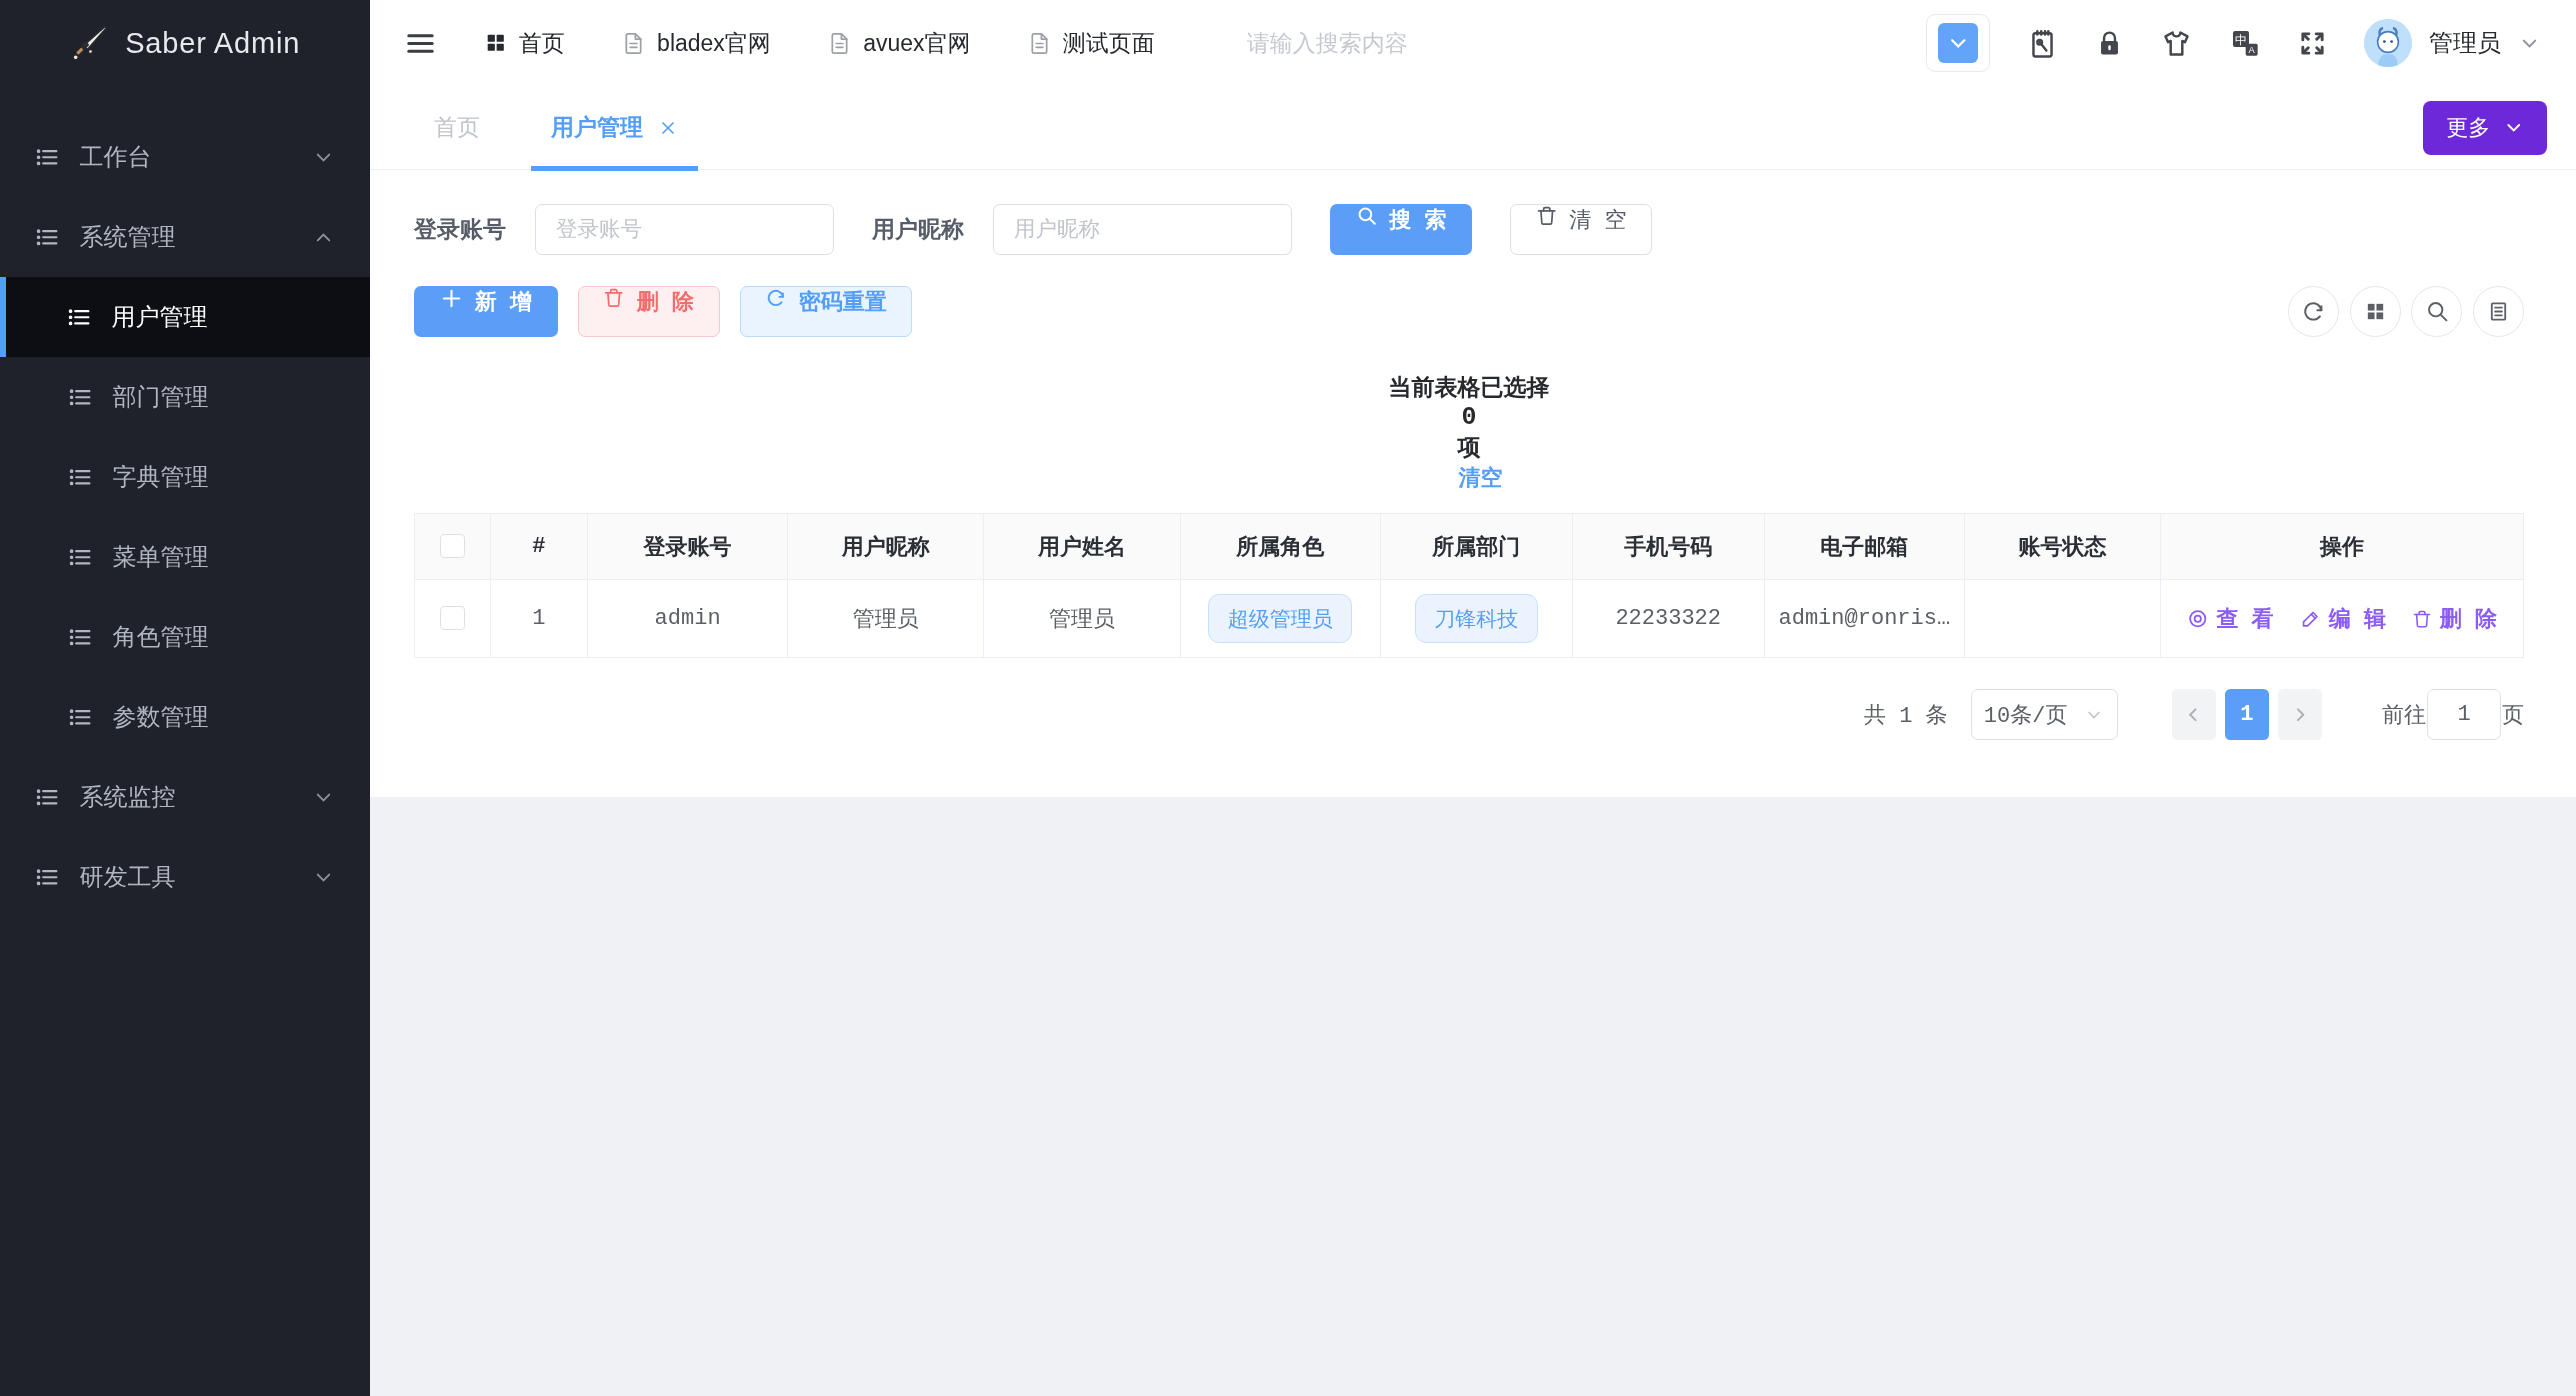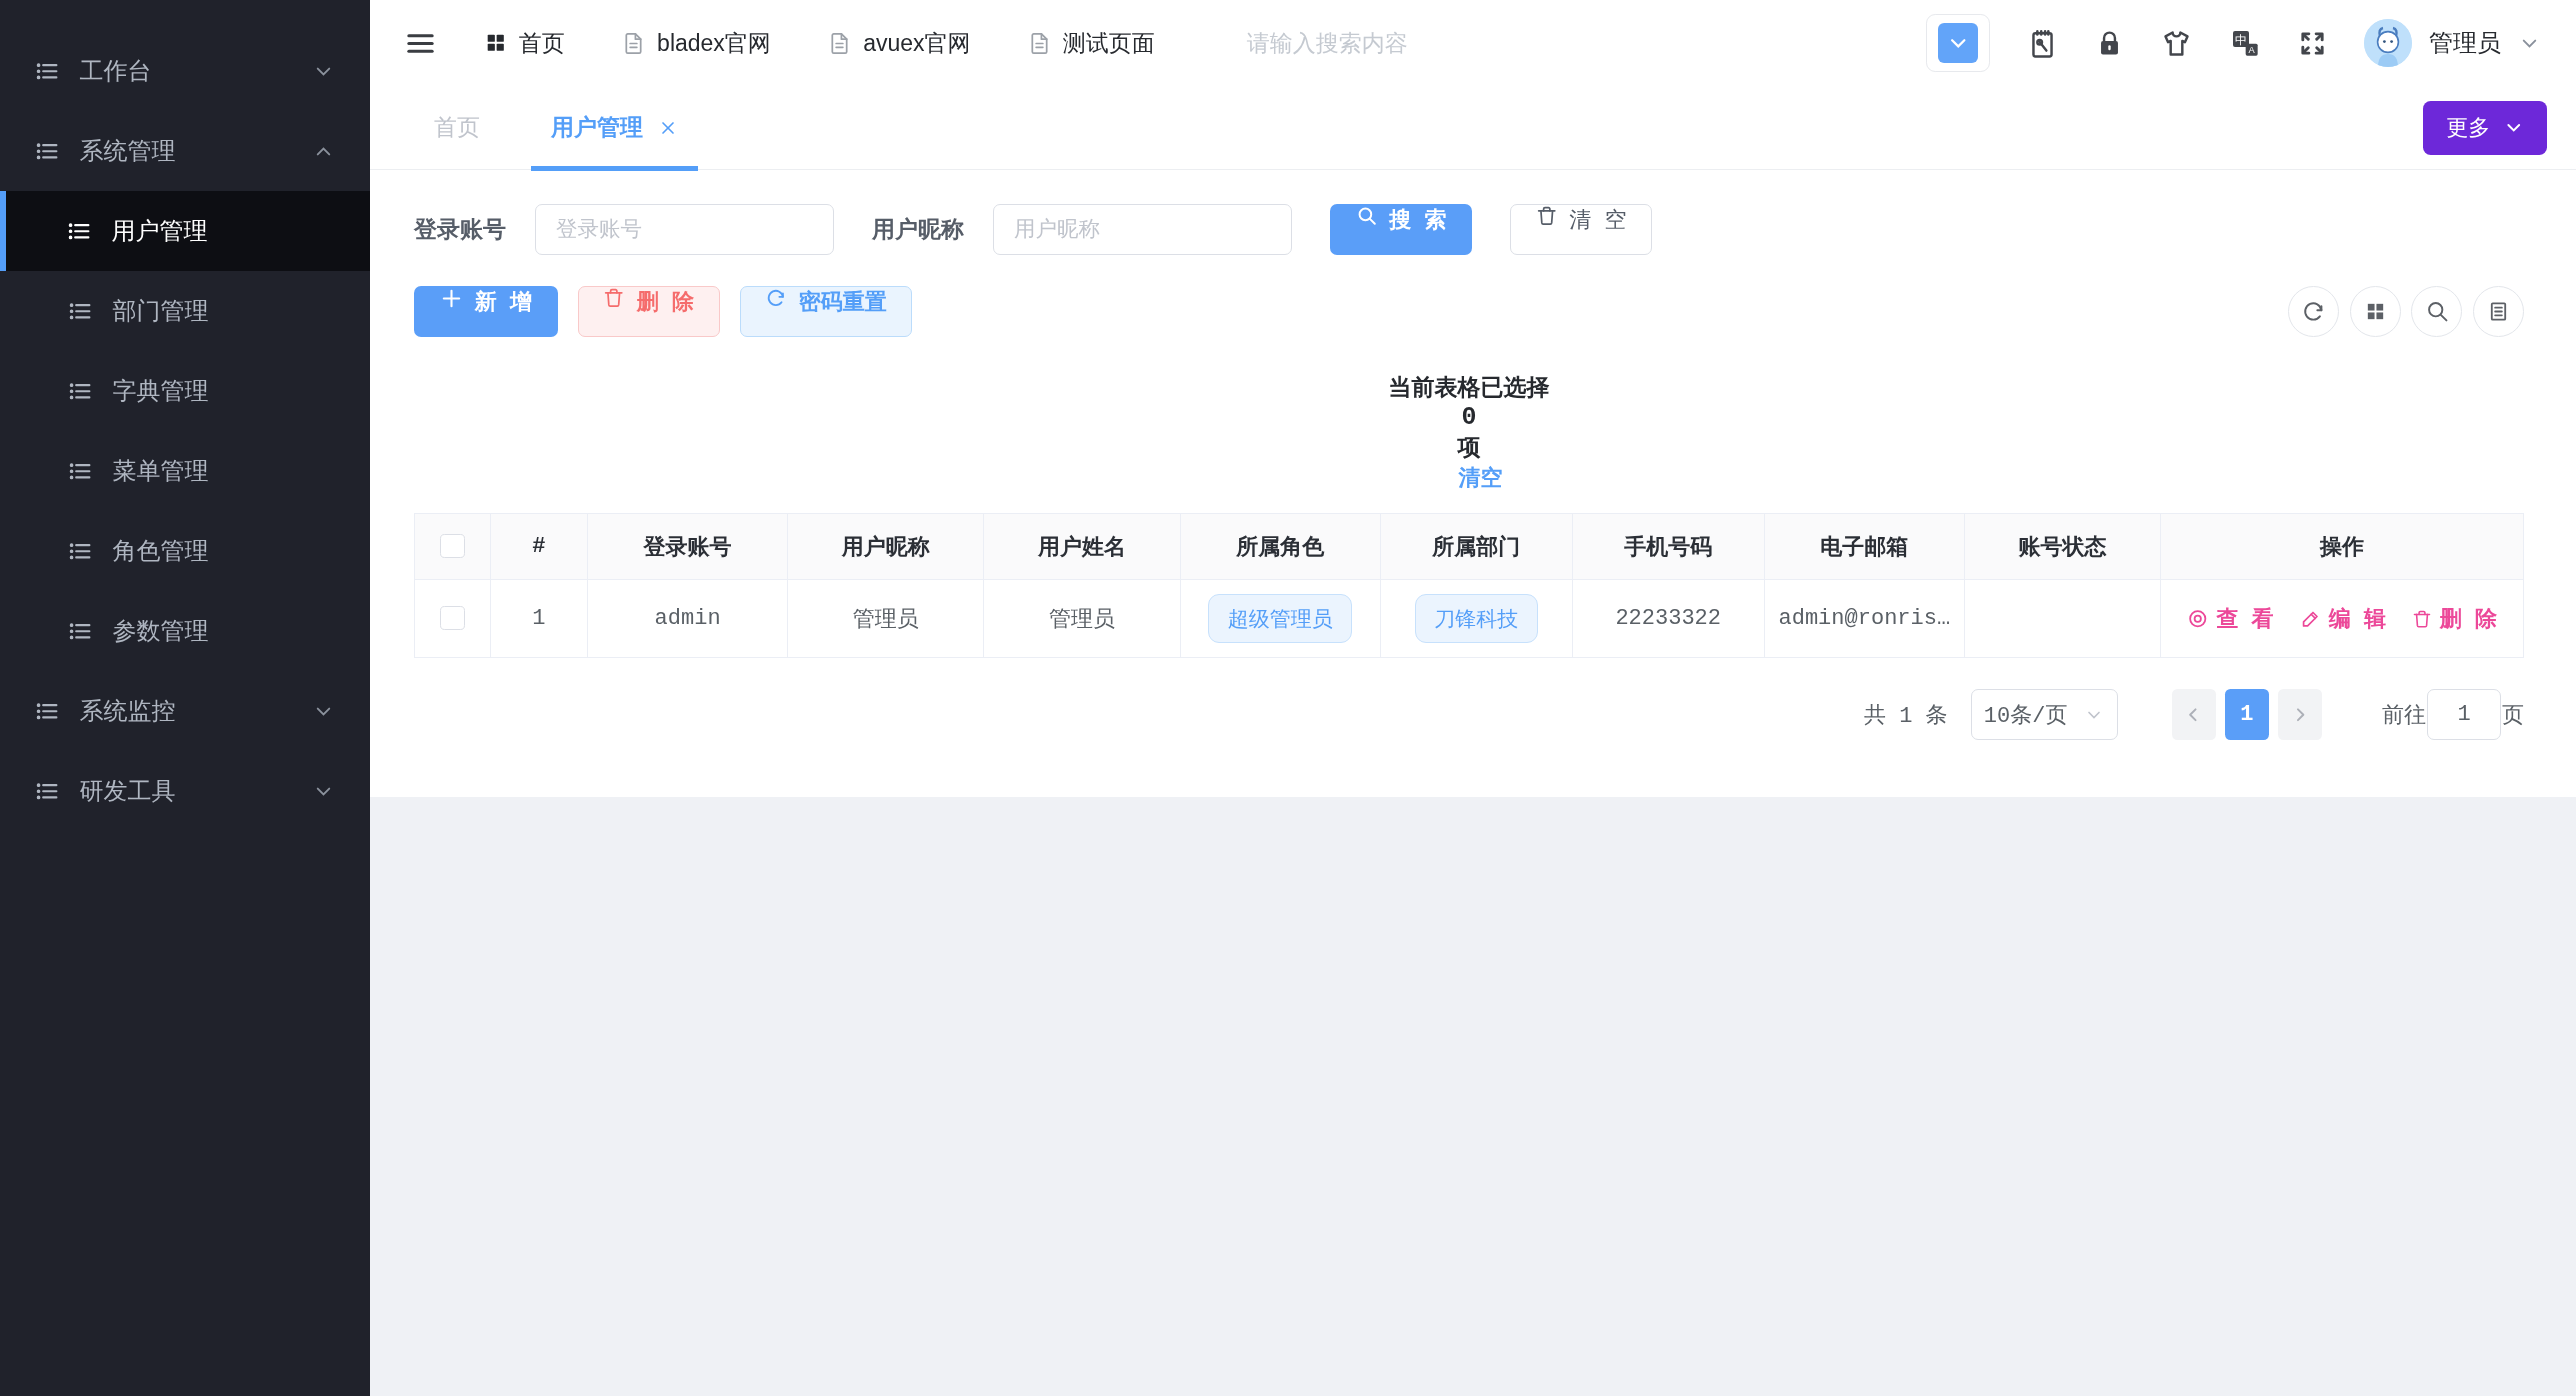--- a/index.html
+++ b/index.html
@@ -71,36 +71,48 @@
   .sel-count { font-size: 25px; margin: 0 7.7px; }
   .sel-clear { color: #549EF8; margin-left: 23px; cursor: pointer; font-weight: bold; font-size: 22px; }
 
   table { width: 100%; border-collapse: collapse; table-layout: fixed; margin-top: 20px; }
   th, td { border: 1.5px solid #EBEEF5; text-align: center; overflow: hidden; }
   th { background: #FAFAFB; height: 66px; font-size: 22px; color: #2B2F36; }
   td { height: 78px; font-size: 22px; color: #5A6066; white-space: nowrap; text-overflow: ellipsis; }
   .checkbox { width: 24.5px; height: 24.5px; border: 1.5px solid #DCDFE6; border-radius: 4.6px; background: #fff; display: inline-block; vertical-align: middle; cursor: pointer; }
   .tag { display: inline-block; background: #EBF4FE; border: 1.5px solid #C7E1FC; color: #549EF8; border-radius: 11px; padding: 9.2px 18.4px; font-size: 21px; }
   .op-links { display: flex; align-items: center; justify-content: center; gap: 26px; }
-  .op-link { display: inline-flex; align-items: center; gap: 7.7px; color: #ec4899; font-size: 22px; font-weight: bold; cursor: pointer; }
+  .op-link { display: inline-flex; align-items: center; gap: 7.7px; color: #8b5cf6; font-size: 22px; font-weight: bold; cursor: pointer; }
 
   .pagination { margin-top: 31px; display: flex; align-items: center; justify-content: flex-end; font-size: 22px; color: #5A6066; }
   .p-total { margin-right: 23px; }
   .p-select { width: 147px; height: 51px; border: 1.5px solid #DCDFE6; border-radius: 7px; display: flex; align-items: center; justify-content: center; gap: 17px; color: #5A6066; cursor: pointer; }
   .p-select .chev { color: #C0C4CC; }
   .p-nav { display: flex; align-items: center; gap: 9.2px; margin-left: 54px; }
   .p-btn { width: 44px; height: 51px; background: #F2F3F5; border-radius: 5.4px; display: flex; align-items: center; justify-content: center; color: #ADB0B8; cursor: pointer; }
   .p-cur { width: 44px; height: 51px; background: #5A9EF8; border-radius: 5.4px; display: flex; align-items: center; justify-content: center; color: #fff; font-weight: bold; cursor: pointer; }
   .p-goto { display: flex; align-items: center; gap: 1px; margin-left: 60px; }
   .goto-input { width: 74px; height: 51px; border: 1.5px solid #DCDFE6; border-radius: 7px; text-align: center; font-size: 22px; color: #5A6066; font-family: inherit; outline: none; }
 </style>
 </head>
 <body>
 
 <aside class="sidebar">
+  <div class="logo">
+    <span>
+      <svg width="40" height="40" viewBox="0 0 24 24">
+        <polygon points="21,2 22,3 10.5,16 8,13.5" fill="#E9E9E9" stroke="#26282E" stroke-width="1.2" stroke-linejoin="round"></polygon>
+        <rect x="5.2" y="12.8" width="6.4" height="3" rx="0.8" transform="rotate(-45 8.4 14.3)" fill="#2B2D33"></rect>
+        <rect x="3.4" y="15.6" width="5" height="2.6" rx="0.8" transform="rotate(-45 5.9 16.9)" fill="#C08A5A" stroke="#26282E" stroke-width="0.8"></rect>
+        <circle cx="3.4" cy="20.6" r="1.5" fill="#F0E6D8" stroke="#26282E" stroke-width="0.8"></circle>
+        <circle cx="12.3" cy="17.1" r="1.2" fill="#F0E6D8" stroke="#26282E" stroke-width="0.8"></circle>
+      </svg>
+    </span>
+    <span>Saber Admin</span>
+  </div>
 
   <nav class="menu">
     <div class="m-item">
       <span>
           <svg width="24.5" height="24.5" viewBox="0 0 24 24" stroke="currentColor" stroke-width="2" fill="none" stroke-linecap="round">
             <circle cx="3.5" cy="6" r="0.8" fill="currentColor"></circle>
             <circle cx="3.5" cy="12" r="0.8" fill="currentColor"></circle>
             <circle cx="3.5" cy="18" r="0.8" fill="currentColor"></circle>
             <line x1="8" y1="6" x2="21" y2="6"></line>
             <line x1="8" y1="12" x2="21" y2="12"></line>

